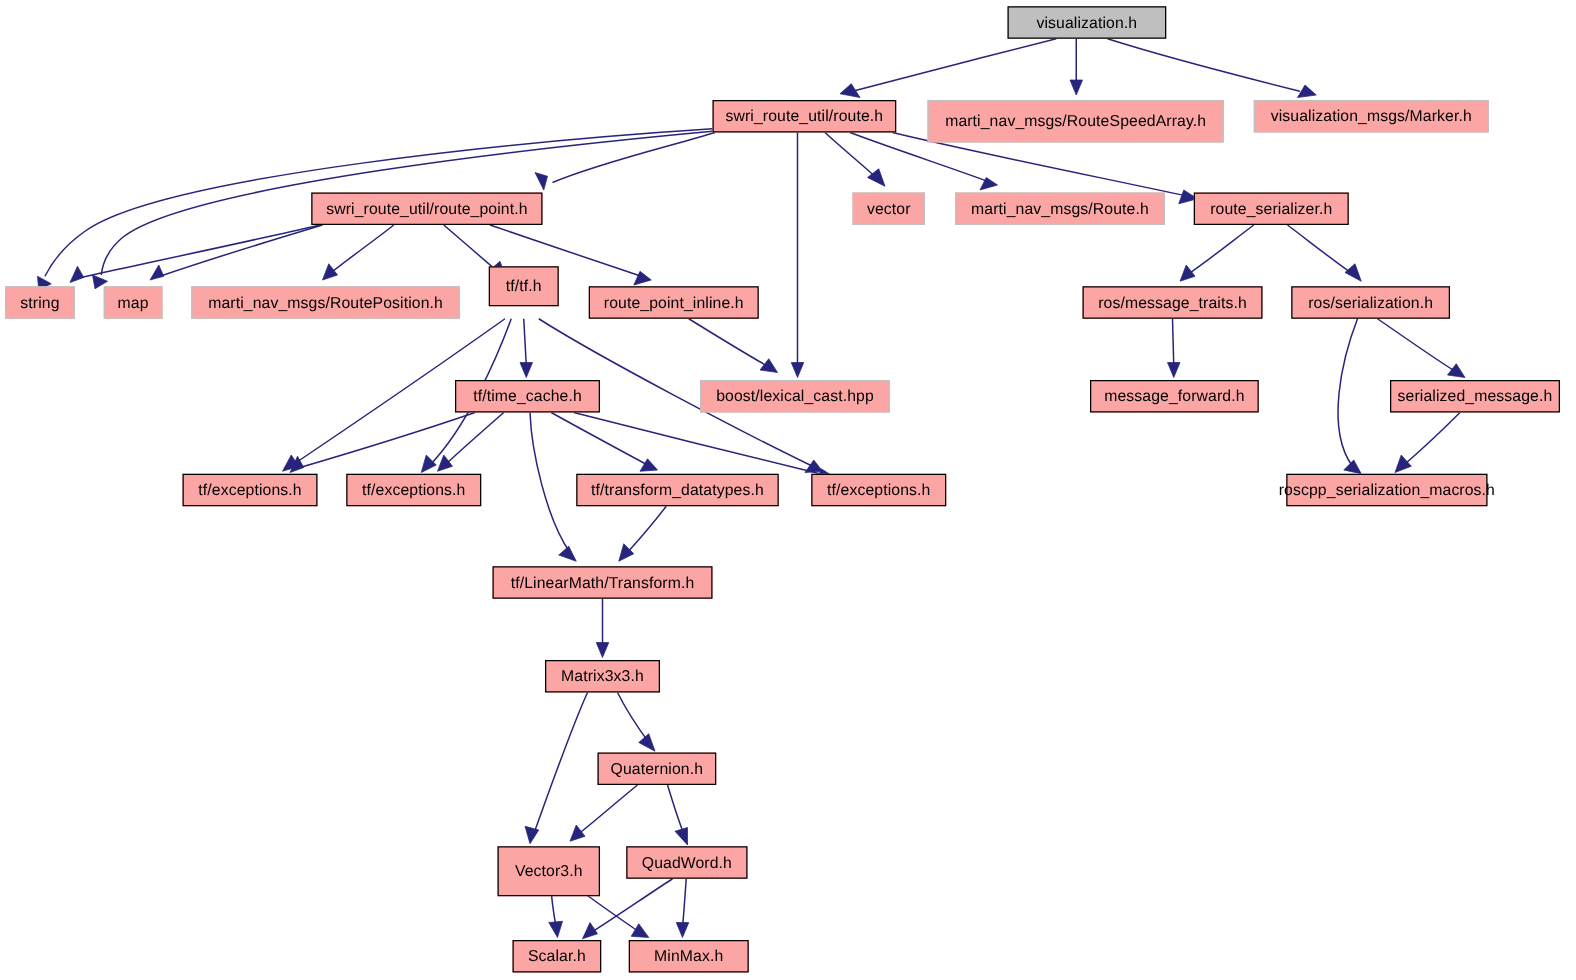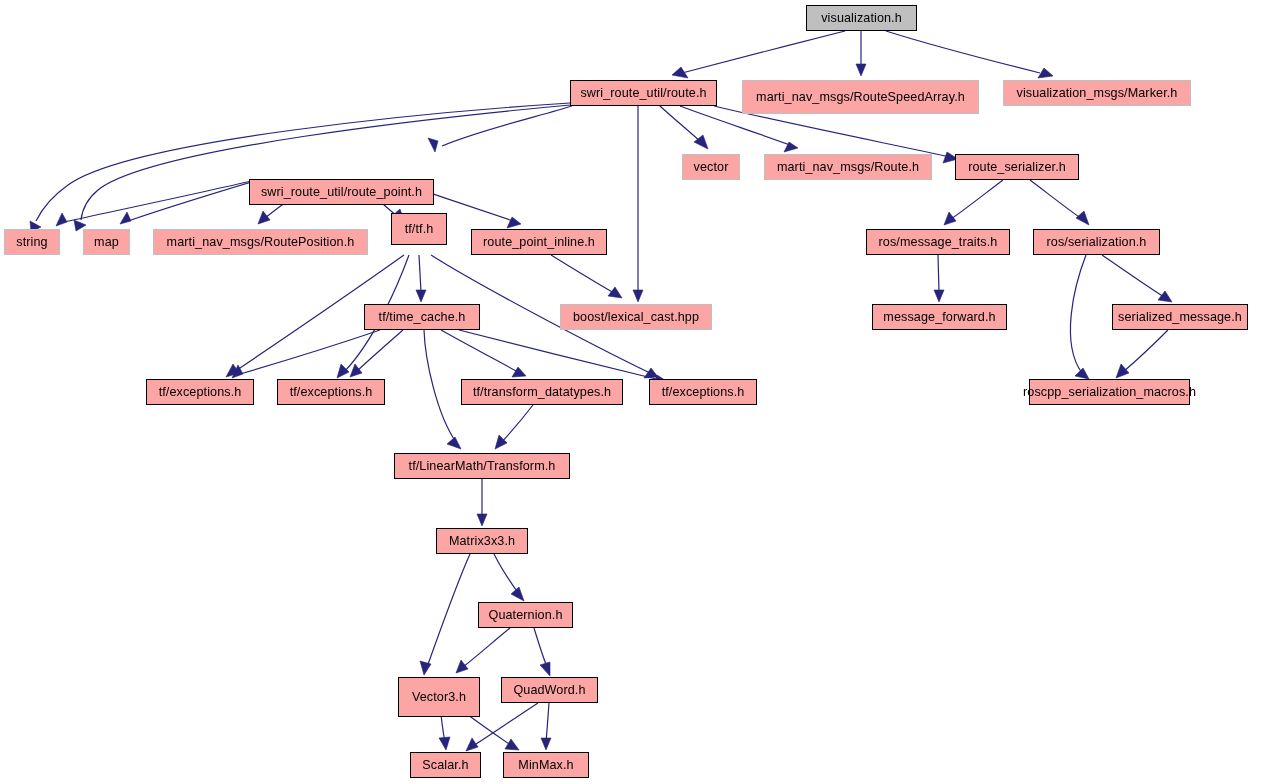--- a/index.html
+++ b/index.html
@@ -224,33 +224,33 @@
       <g>
         <path class="edge-path" d="M 1086,255 C 1074,286 1060,343 1082,373" stroke="#27247b"></path>
         <path class="edge-head" d="M 1089,379 L 1075,376 L 1083,368 Z" fill="#27247b" stroke="#27247b"></path>
       </g>
       <g>
         <path class="edge-path" d="M 1168,330 C 1154,344 1137,360 1123,372" stroke="#27247b"></path>
         <path class="edge-head" d="M 1116,378 L 1121,364 L 1129,373 Z" fill="#27247b" stroke="#27247b"></path>
       </g>
     </svg>
   <div id="nodes-layer">
-      <div class="node-box root" style="left: 806px; top: 5px; width: 111px; height: 26px;">
+      <div class="node-box root" style="left: 806px; top: 5px; width: 127px; height: 26px;">
         <span class="node-label">visualization.h</span>
       </div>
       <div class="node-box linked" style="left: 570px; top: 80px; width: 147px; height: 26px;">
         <span class="node-label">swri_route_util/route.h</span>
       </div>
       <div class="node-box leaf" style="left: 742px; top: 80px; width: 237px; height: 34px;">
         <span class="node-label">marti_nav_msgs/RouteSpeedArray.h</span>
       </div>
       <div class="node-box leaf" style="left: 1003px; top: 80px; width: 188px; height: 26px;">
         <span class="node-label">visualization_msgs/Marker.h</span>
       </div>
-      <div class="node-box linked" style="left: 249px; top: 154px; width: 185px; height: 26px; margin-top: 25px;">
+      <div class="node-box linked" style="left: 249px; top: 154px; width: 185px; height: 26px;">
         <span class="node-label">swri_route_util/route_point.h</span>
       </div>
       <div class="node-box leaf" style="left: 682px; top: 154px; width: 58px; height: 26px;">
         <span class="node-label">vector</span>
       </div>
       <div class="node-box leaf" style="left: 764px; top: 154px; width: 168px; height: 26px;">
         <span class="node-label">marti_nav_msgs/Route.h</span>
       </div>
       <div class="node-box linked" style="left: 955px; top: 154px; width: 124px; height: 26px;">
         <span class="node-label">route_serializer.h</span>
@@ -314,17 +314,17 @@
       </div>
       <div class="node-box linked" style="left: 398px; top: 677px; width: 82px; height: 40px;">
         <span class="node-label">Vector3.h</span>
       </div>
       <div class="node-box linked" style="left: 501px; top: 677px; width: 97px; height: 26px;">
         <span class="node-label">QuadWord.h</span>
       </div>
       <div class="node-box linked" style="left: 410px; top: 752px; width: 71px; height: 26px;">
         <span class="node-label">Scalar.h</span>
       </div>
-      <div class="node-box linked" style="left: 503px; top: 752px; width: 86px; height: 26px; text-align: center;">
+      <div class="node-box linked" style="left: 503px; top: 752px; width: 96px; height: 26px; text-align: center;">
         <span class="node-label">MinMax.h</span>
       </div>
     </div>
 </div>
 
 </body></html>

